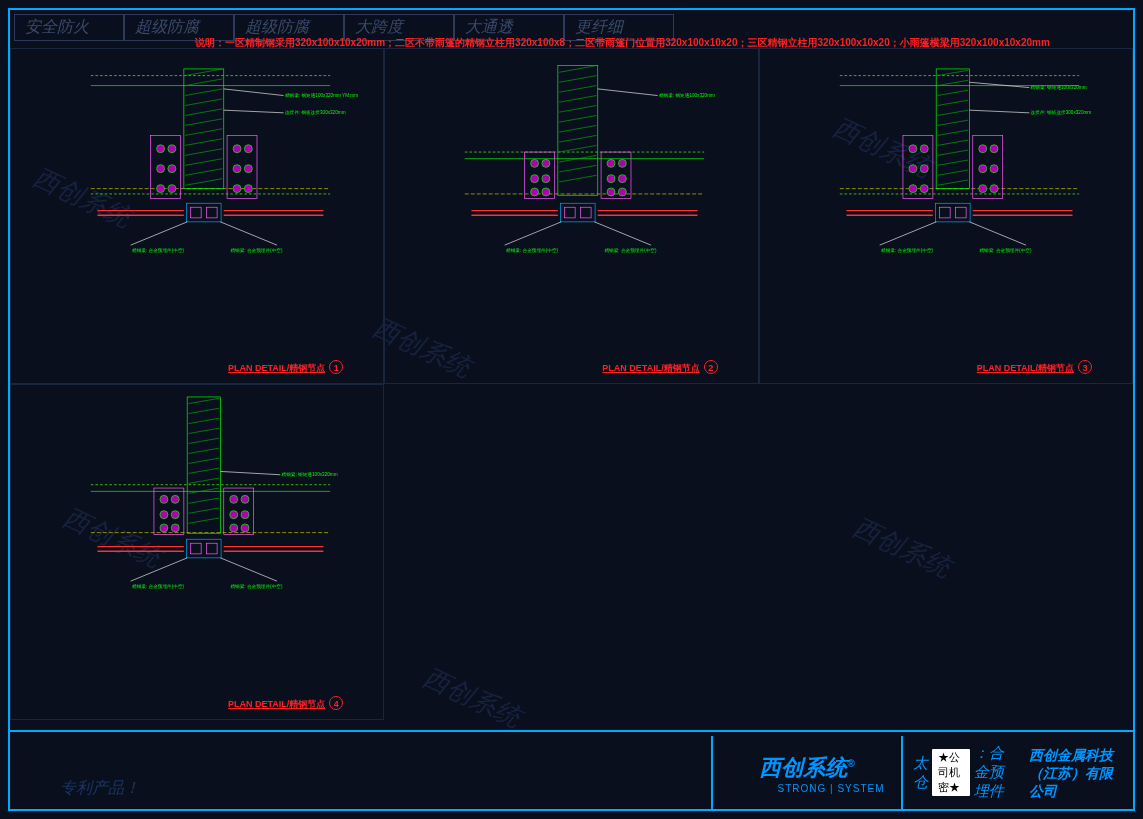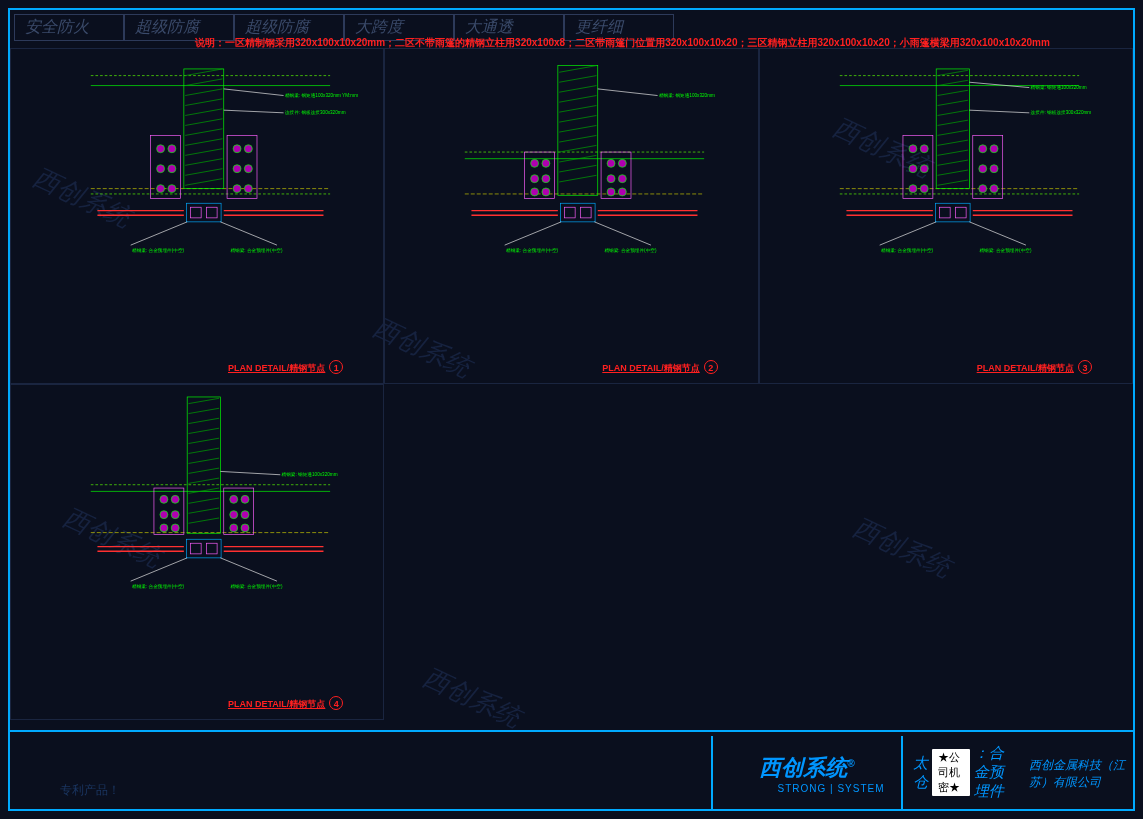--- a/index.html
+++ b/index.html
@@ -100,32 +100,33 @@
     width:190px;
     border-right:2px solid #00aaff;
     display:flex;flex-direction:column;
     align-items:center;justify-content:center;
     color:#0096ff;
   }
   .tb-logo{ font-size:22px; font-style:italic; font-weight:bold;}
   .tb-logo-sub{ font-size:10px; letter-spacing:1px;margin-left:48px;}
   .tb-right{ flex:1; display:flex; flex-direction:row; color:#0096ff;}
   .tb-row{ flex:1; border-bottom:2px solid #00aaff; display:flex; align-items:center; padding:0 10px; font-size:15px; font-style:italic;}
-  .tb-row:last-child{ border-bottom:none; font-size:12px;}
+  .tb-row:last-child{ border-bottom:none; font-size:14px;font-weight:bold;}
   .tb-badge{
     font-size:11px; font-style:normal;
     background:#fff; color:#000;
     padding:1px 6px; border-radius:1px;
     margin:8px 4px;
   }
   .patent{
     position:absolute;
     left:60px; bottom:20px;
     color:#1a3560;
-    font-size:12px;
+    font-style:italic;
+    font-size:16px;
   }
   
   .st-green{ stroke:#00ff00; fill:none;}
   .st-dash{ stroke:#5aff00; stroke-dasharray:4 3; fill:none;}
   .st-yellow{ stroke:#cccc00; stroke-dasharray:6 3; fill:none;}
   .st-mag{ stroke:#ff60ff; fill:none;}
   .st-red{ stroke:#ff3030; fill:none;}
   .st-cyan{ stroke:#00aaff; fill:none;}
   .st-white{ stroke:#eeeeee; fill:none;}
   .fl-mag-circ{ fill:#b000b0; stroke:#00ff00;}

